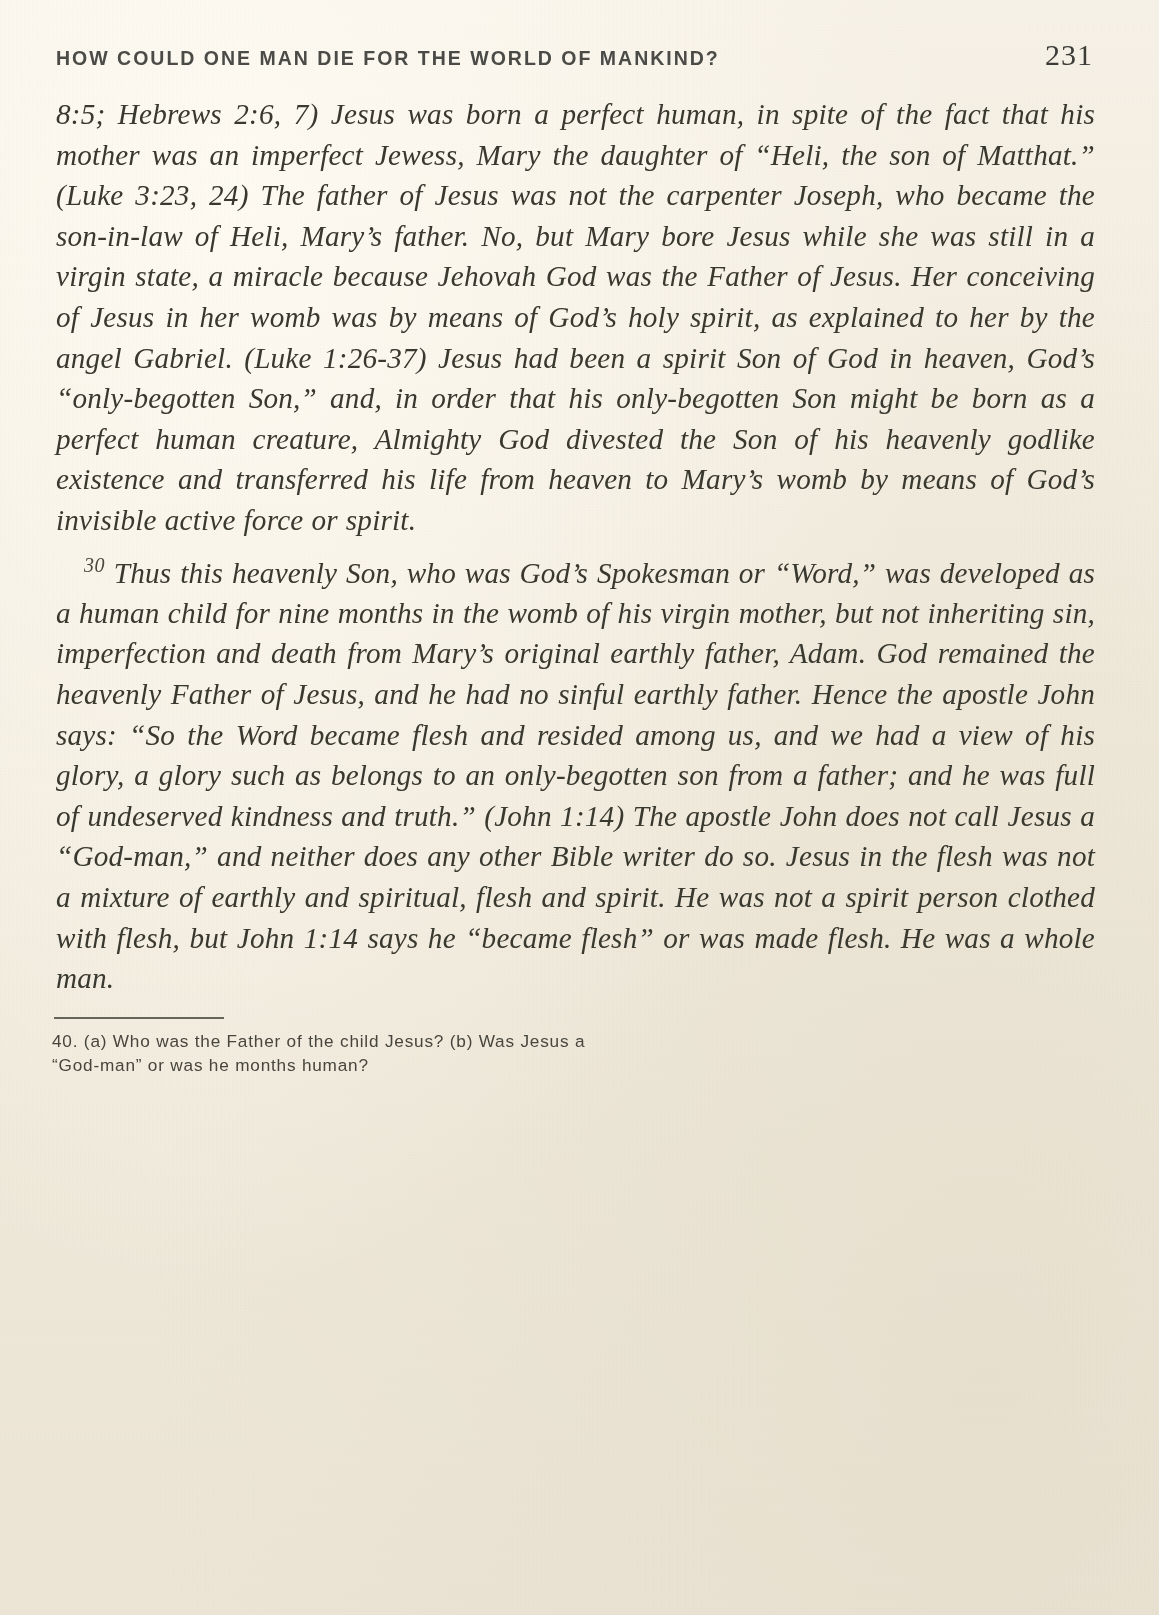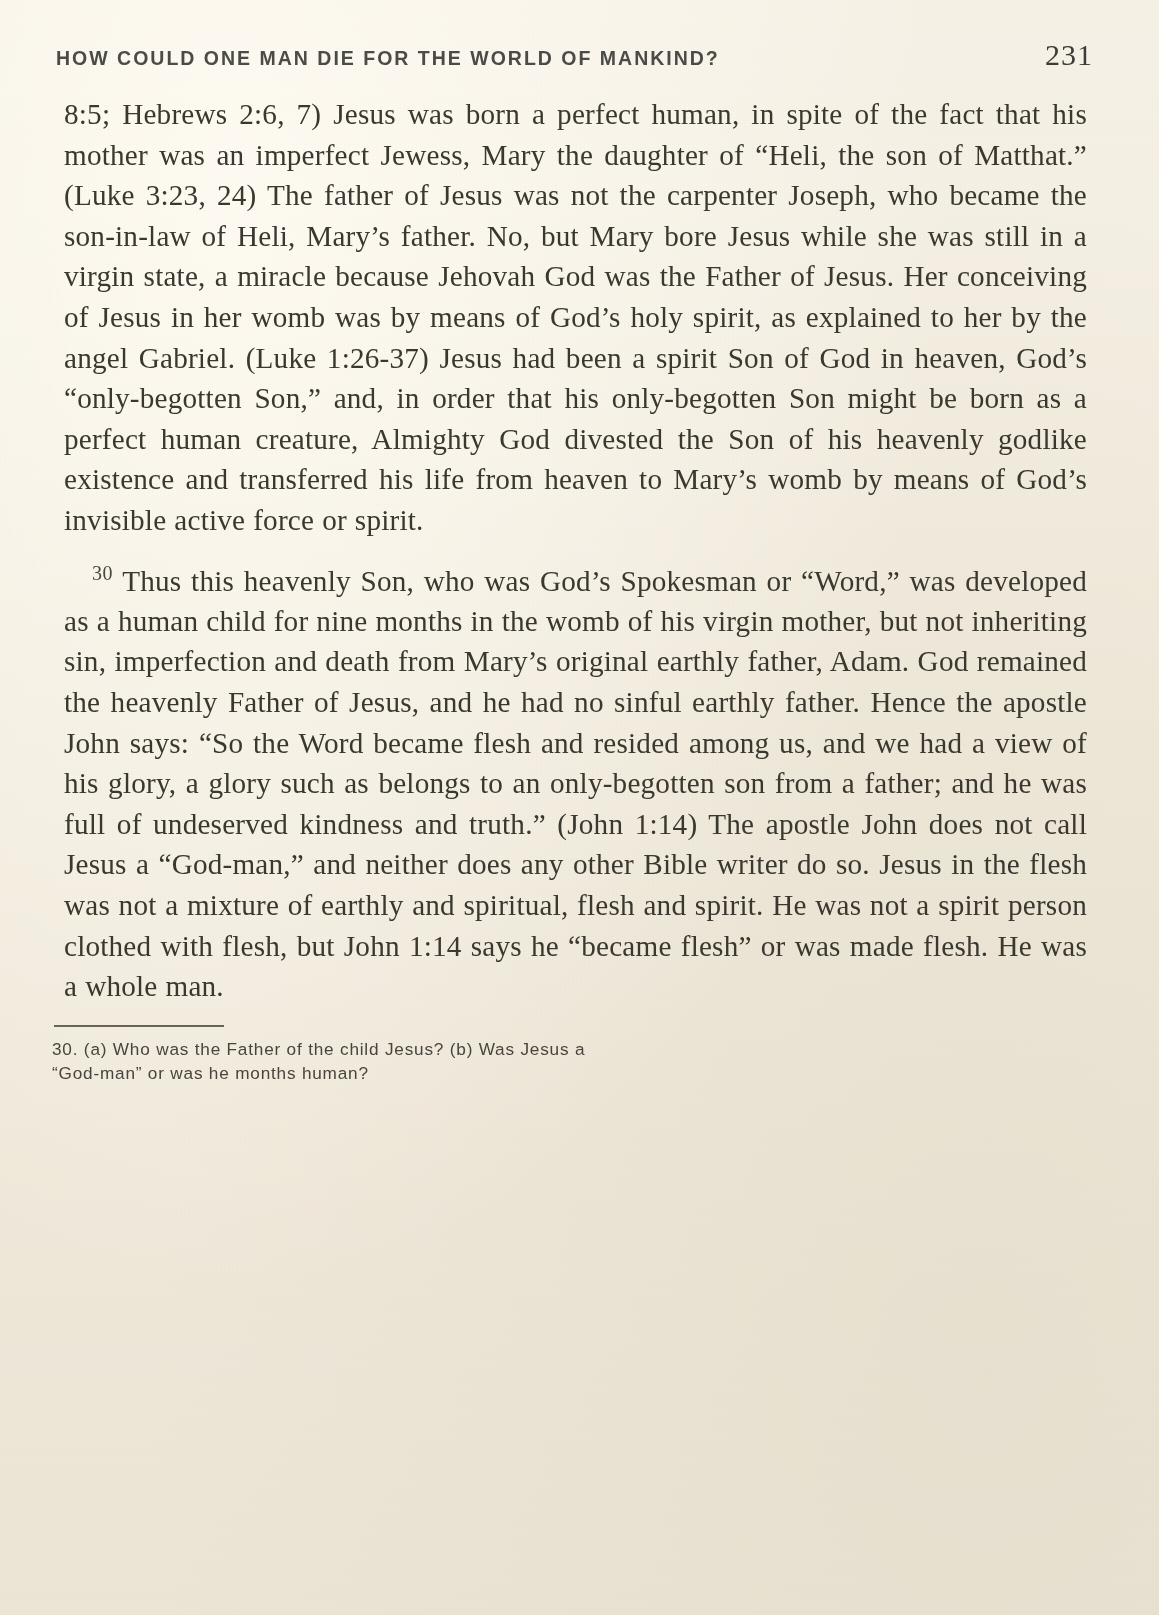--- a/index.html
+++ b/index.html
@@ -62,23 +62,24 @@
   .body-text {
     font-family: "Liberation Serif", serif;
     font-size: 29.2px;
     line-height: 40.6px;
     text-align: justify;
     color: #39382f;
     letter-spacing: 0.2px;
     word-spacing: 0.5px;
   }
   .para {
-    margin: 12px;
+    margin: 4px;
     text-align: justify;
     text-justify: inter-word;
+    font-style: italic;
   }
   .para + .para {
     margin-top: 0px;
   }
   .indent {
     display: inline-block;
     width: 28px;
   }
   .parnum {
     font-size: 20px;
@@ -117,18 +118,18 @@
 
     <p class="para"><span>8:5; Hebrews 2:6, 7) Jesus was born a perfect human, in spite of the fact that his mother was an imperfect Jewess, Mary the daughter of “Heli, the son of Matthat.” (Luke 3:23, 24) The father of Jesus was not the carpenter Joseph, who became the son-in-law of Heli, Mary’s father. No, but Mary bore Jesus while she was still in a virgin state, a miracle because Jehovah God was the Father of Jesus. Her conceiving of Jesus in her womb was by means of God’s holy spirit, as explained to her by the angel Gabriel. (Luke 1:26-37) Jesus had been a spirit Son of God in heaven, God’s “only-begotten Son,” and, in order that his only-begotten Son might be born as a perfect human creature, Almighty God divested the Son of his heavenly godlike existence and transferred his life from heaven to Mary’s womb by means of God’s invisible active force or spirit.</span></p>
 
     <p class="para"><span class="indent"></span><span class="parnum">30</span> <span>Thus this heavenly Son, who was God’s Spokesman or “Word,” was developed as a human child for nine months in the womb of his virgin mother, but not inheriting sin, imperfection and death from Mary’s original earthly father, Adam. God remained the heavenly Father of Jesus, and he had no sinful earthly father. Hence the apostle John says: “So the Word became flesh and resided among us, and we had a view of his glory, a glory such as belongs to an only-begotten son from a father; and he was full of undeserved kindness and truth.” (John 1:14) The apostle John does not call Jesus a “God-man,” and neither does any other Bible writer do so. Jesus in the flesh was not a mixture of earthly and spiritual, flesh and spirit. He was not a spirit person clothed with flesh, but John 1:14 says he “became flesh” or was made flesh. He was a whole man.</span></p>
 
   </div>
 
   <div class="footnote-rule"></div>
 
   <div class="footnote">
-    <span class="fn-line">30. (a) Who was the Father of the child Jesus? (b) Was Jesus a</span>
+    <span class="fn-line">40. (a) Who was the Father of the child Jesus? (b) Was Jesus a</span>
     <span class="fn-line">“God-man” or was he months human?</span>
   </div>
 
   <div class="grain"></div>
 </div>
 
 </body></html>

